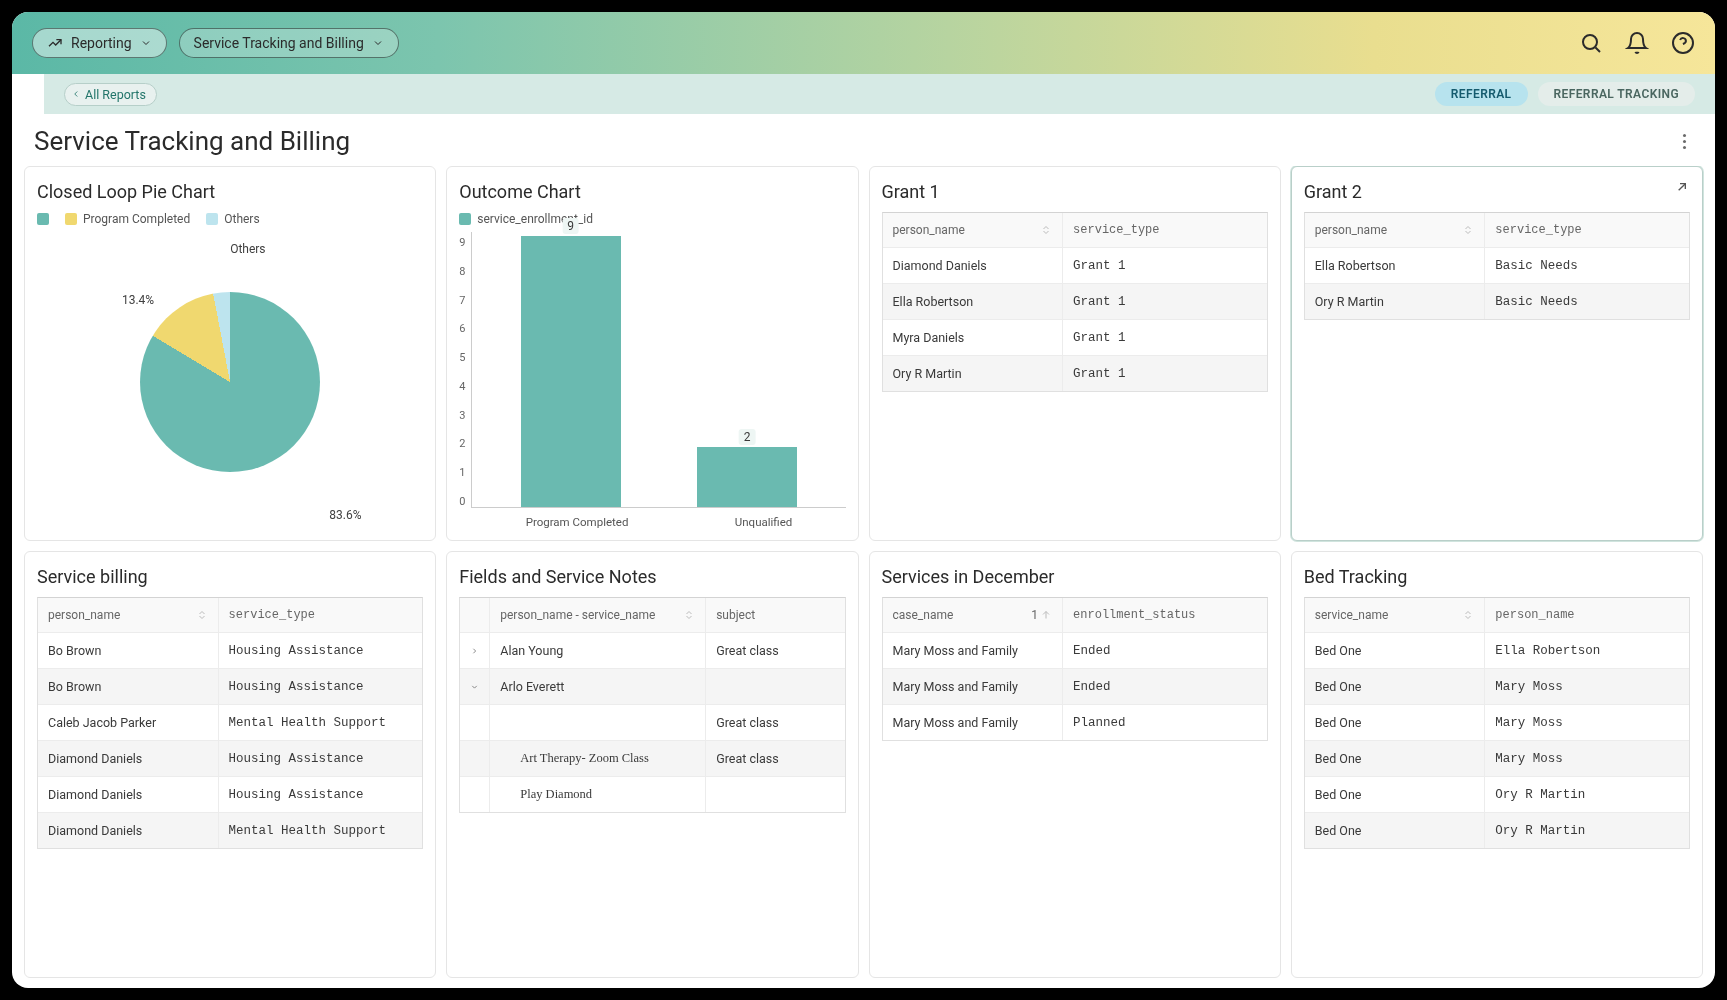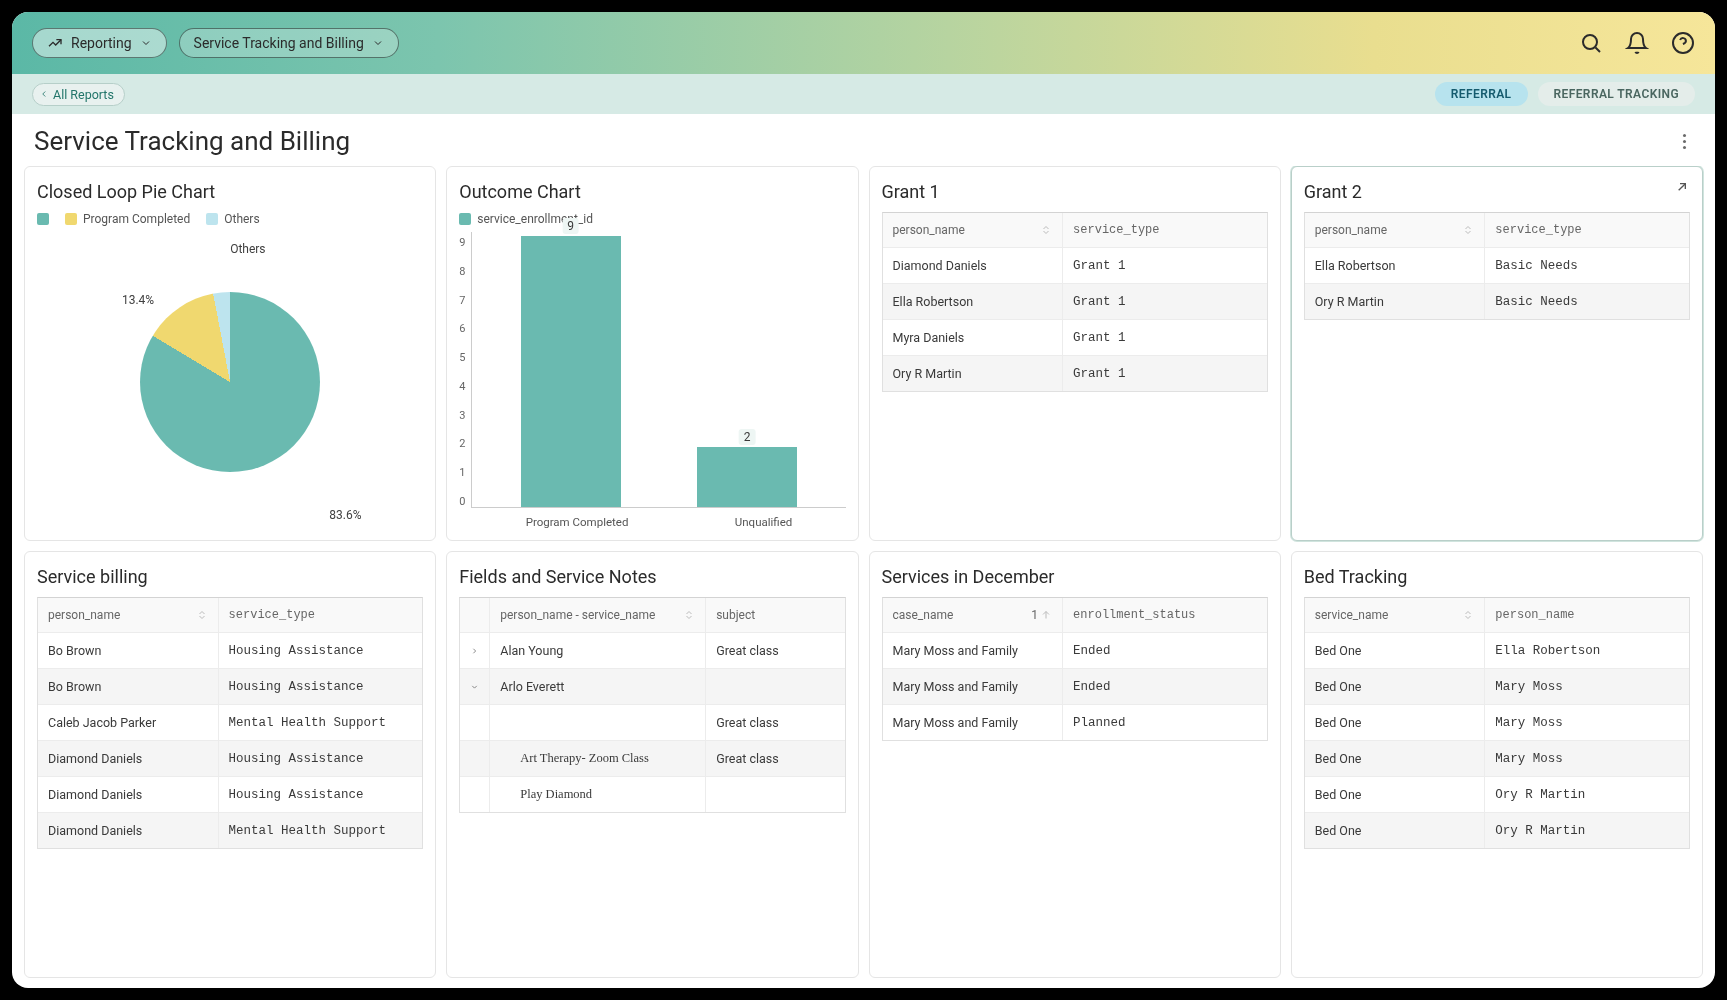--- a/index.html
+++ b/index.html
@@ -48,20 +48,21 @@
   color: #2b2b2b;
 }
 .top-icon { width: 24px; height: 24px; cursor: pointer; }
 .subbar {
   height: 40px;
   background: #d6eae5;
   display: flex;
   align-items: center;
   padding: 0 20px;
   gap: 10px;
+  margin-left: 32px;
 }
 .back-chip {
   border: 1px solid #b6cfc9;
   border-radius: 14px;
   padding: 3px 10px 3px 6px;
   font-size: 12.5px;
   color: #22756a;
   display: inline-flex;
   align-items: center;
   gap: 4px;

